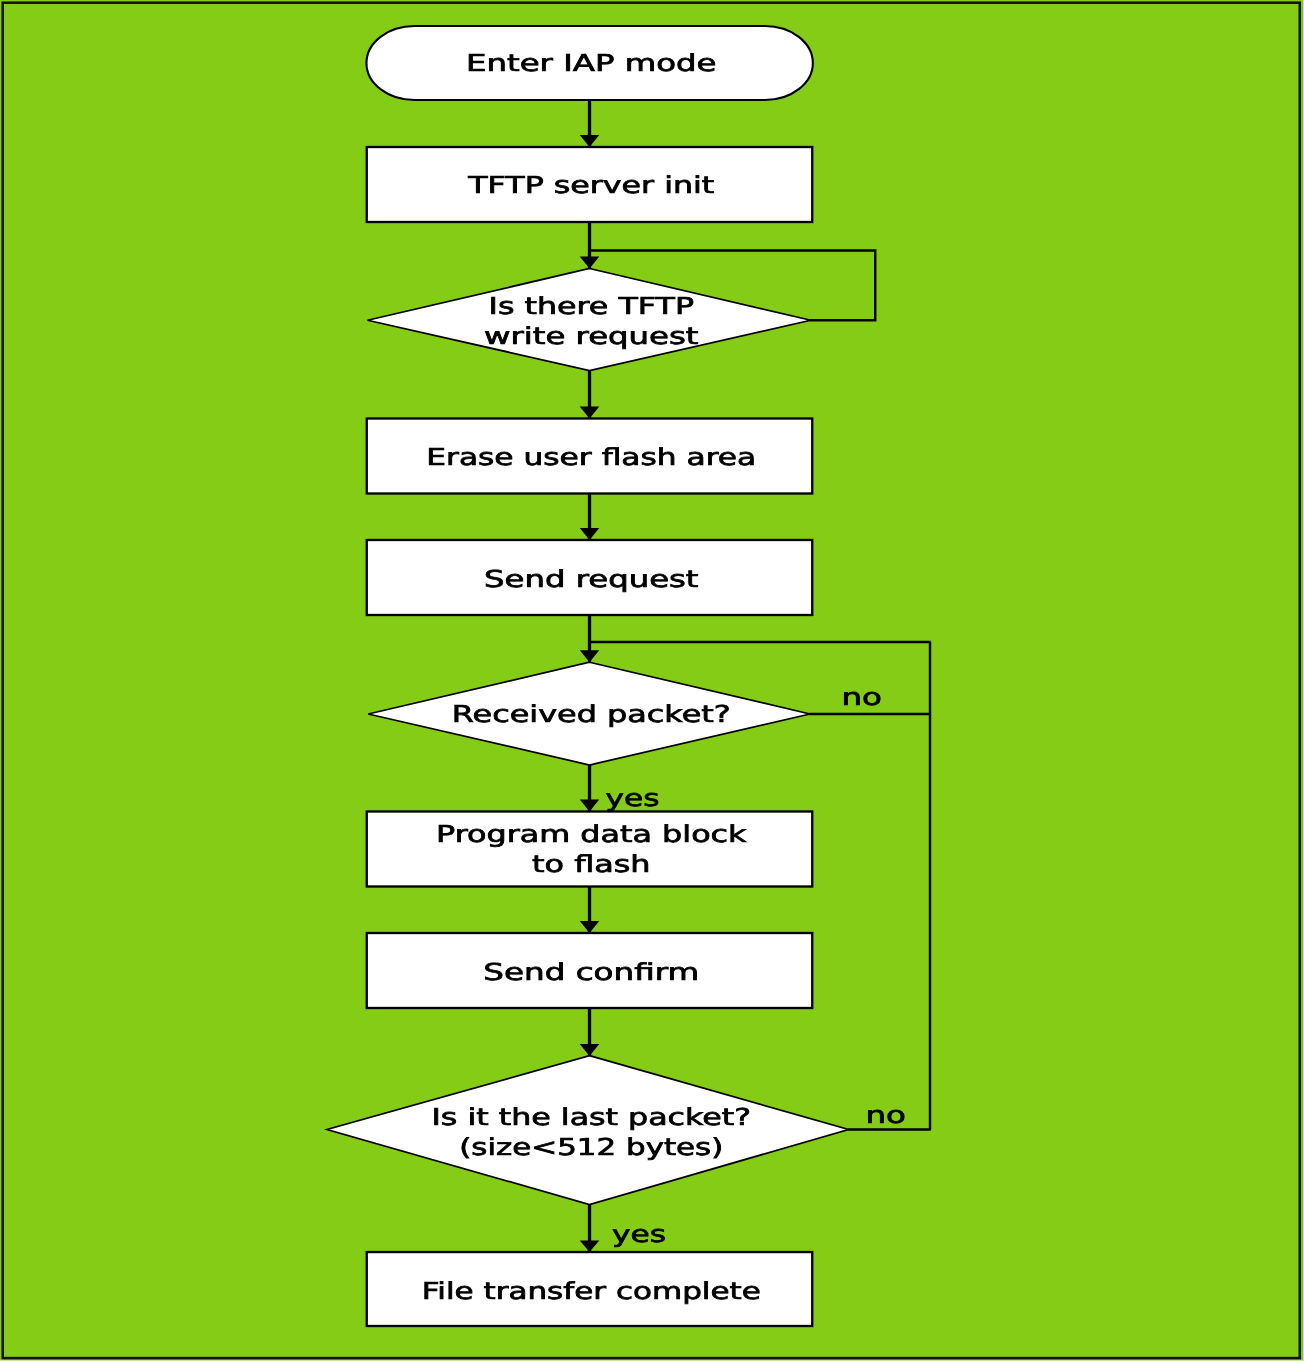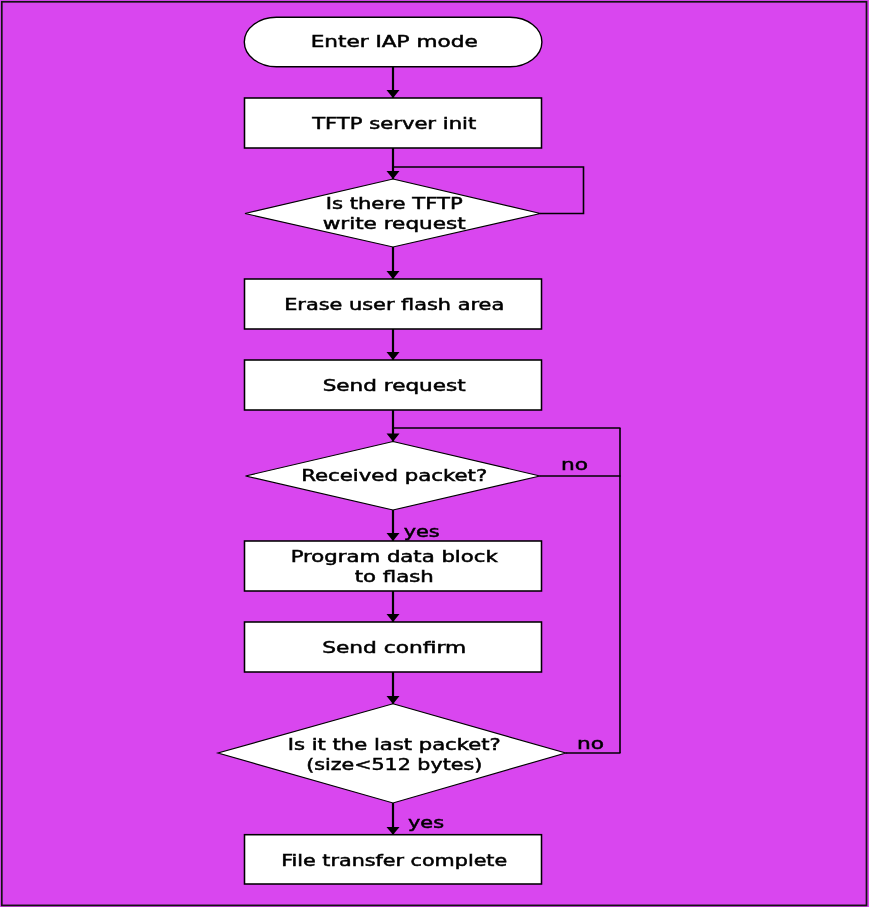--- a/index.html
+++ b/index.html
@@ -1,20 +1,20 @@
 <!DOCTYPE html>
 <html><head>
 <meta charset="utf-8">
 <title>IAP TFTP flowchart</title>
 <style>
   html,body{margin:0;padding:0;background:#ffffff;}
   body{width:869px;height:907px;overflow:hidden;
        font-family:"DejaVu Sans", sans-serif;
        -webkit-font-smoothing:antialiased;}
-  #chart-root{position:relative;width:869px;height:907px;background:#d946ef;}
+  #chart-root{position:relative;width:869px;height:907px;background:#84cc16;}
   svg#flow{position:absolute;left:0;top:0;display:block;}
   .node-text{font-family:"DejaVu Sans", sans-serif;font-size:15.5px;font-weight:normal;
              fill:#000000;stroke:#000000;stroke-width:0.48px;
              paint-order:stroke fill;text-anchor:middle;}
   .edge-label{font-family:"DejaVu Sans", sans-serif;font-size:15.5px;font-weight:normal;
               fill:#000000;stroke:#000000;stroke-width:0.48px;
               paint-order:stroke fill;text-anchor:middle;}
   .shape{fill:#ffffff;stroke:#000000;}
   .box{stroke-width:1.55;}
   .pill{stroke-width:1.4;}

